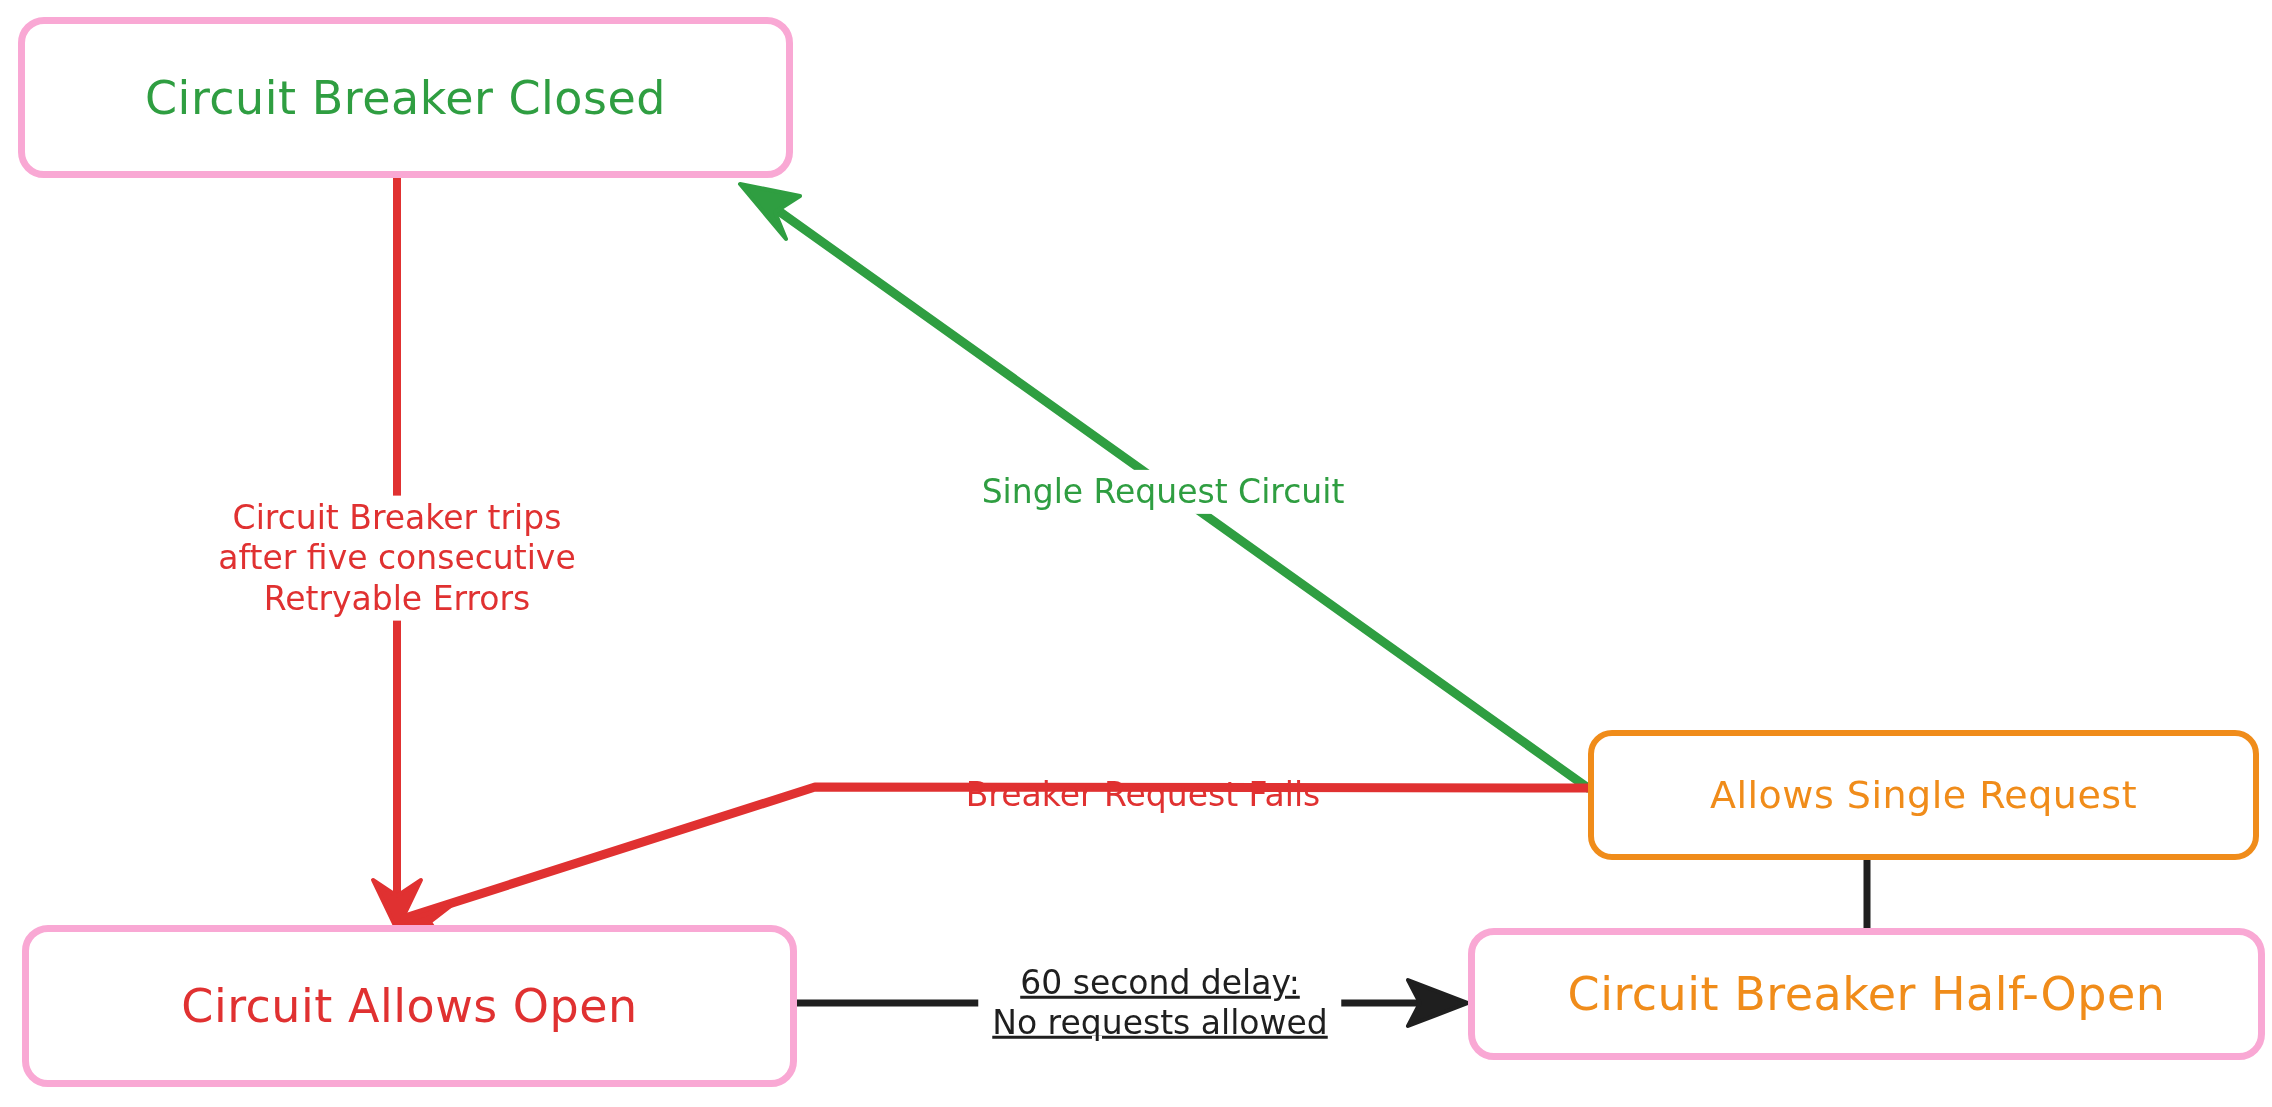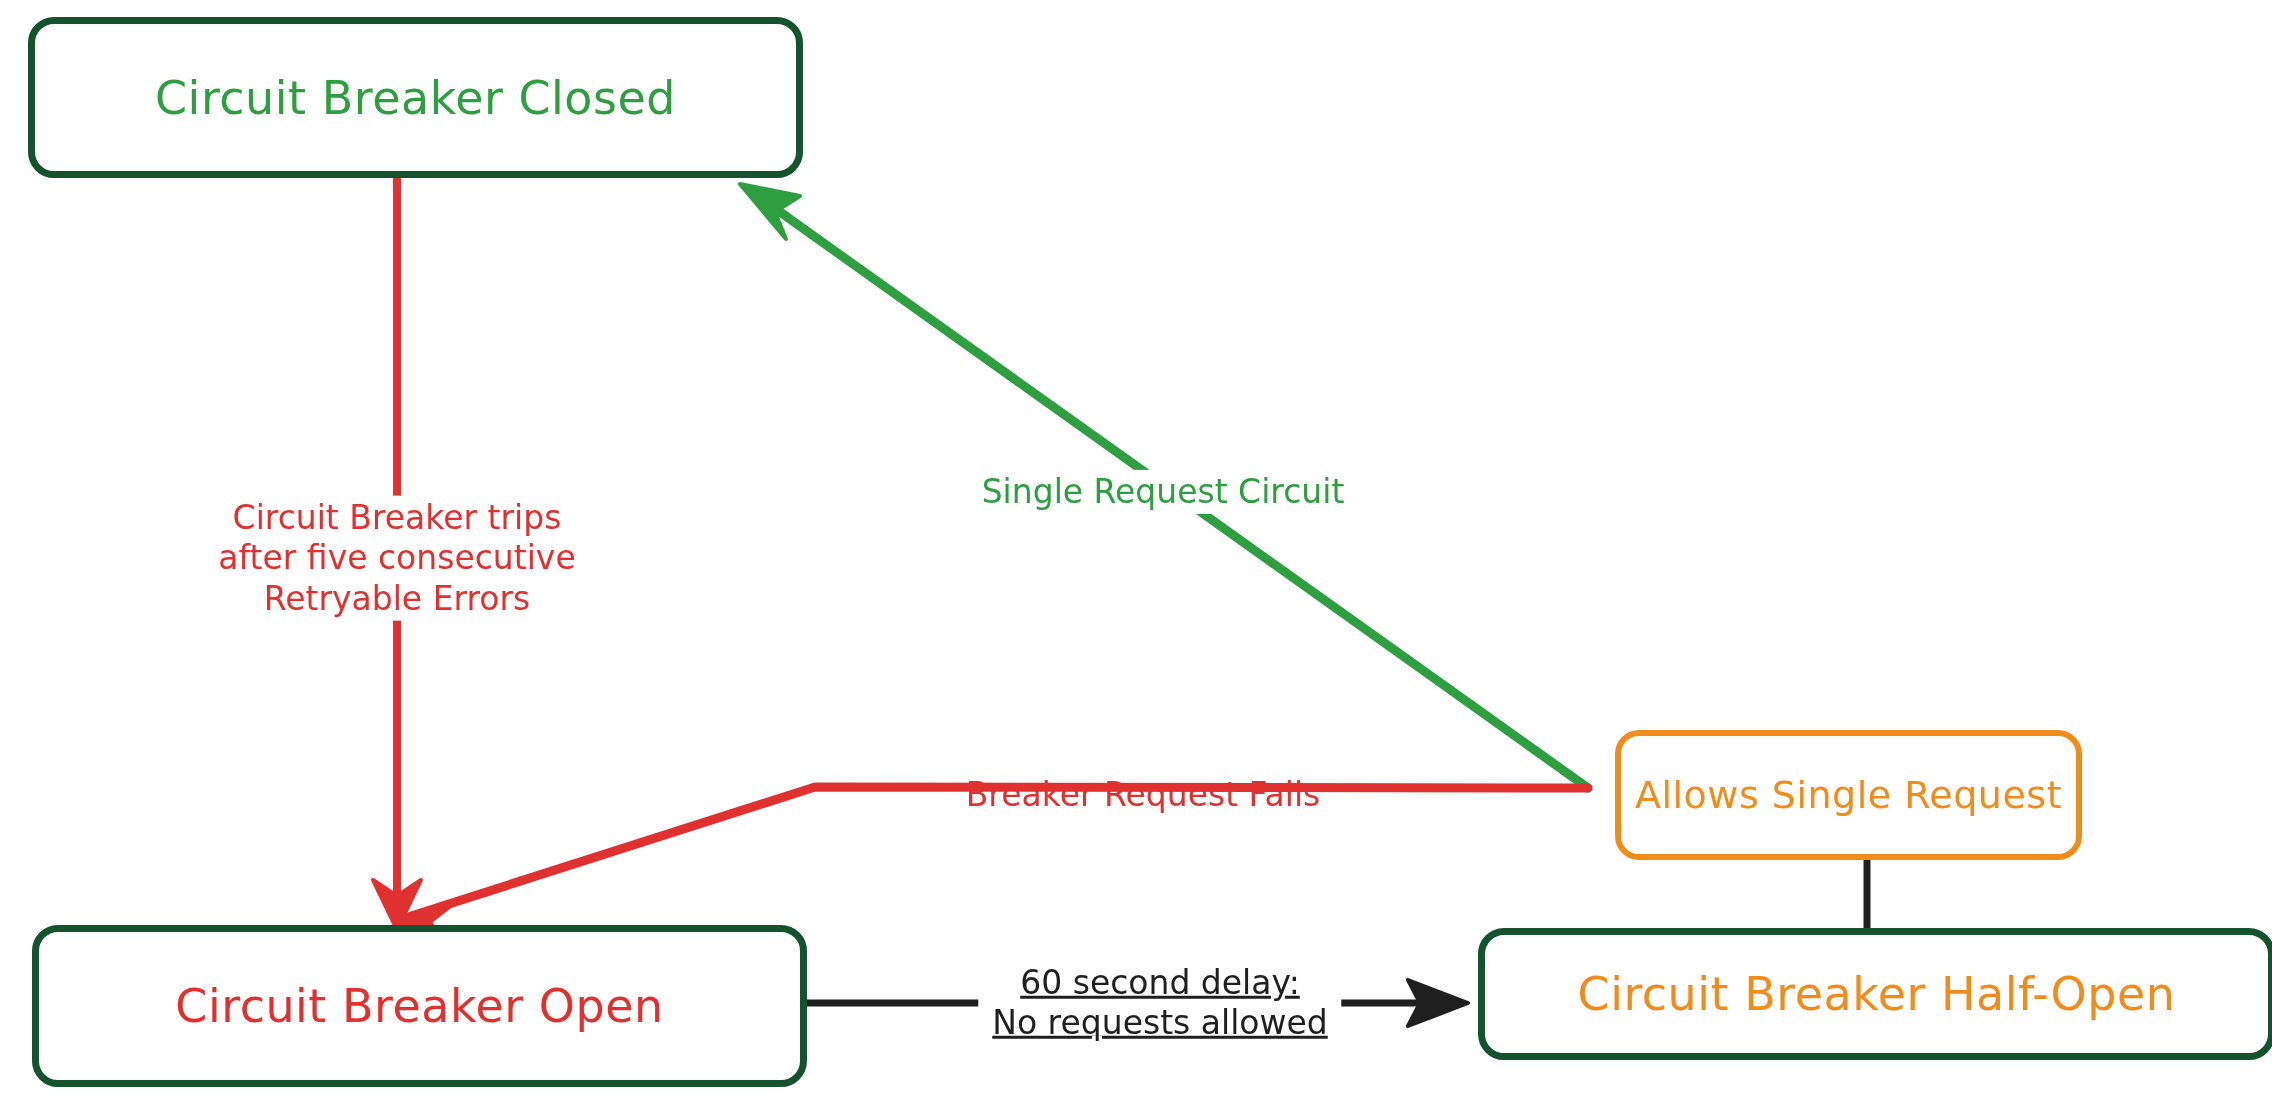--- a/index.html
+++ b/index.html
@@ -28,22 +28,21 @@
     position: absolute;
     box-sizing: border-box;
     background: #ffffff;
     display: flex;
     align-items: center;
     justify-content: center;
     text-align: center;
     border-radius: 26px;
   }
   .node-dark {
-    border: 7px solid #14532d;
-    margin-left: 10px;
+    border: 7px solid #f9a8d4;
   }
   .node-orange-border {
     border: 6px solid #f08c1a;
     border-radius: 24px;
   }
   .node-label {
     font-family: "DejaVu Sans", sans-serif;
     font-weight: 400;
     letter-spacing: 0.5px;
     white-space: nowrap;
@@ -90,24 +89,24 @@
     <g>
       <path d="M1867,860 L1867,928" stroke="#1f1f1f" stroke-width="7" fill="none" stroke-linecap="round"></path>
     </g>
   </svg>
 
   <div class="node node-dark" style="left:18px; top:17px; width:775px; height:161px;">
     <span class="node-label" style="color:#2f9e41; font-size:46px;">Circuit Breaker Closed</span>
   </div>
 
   <div class="node node-dark" style="left:22px; top:925px; width:775px; height:162px;">
-    <span class="node-label" style="color:#e03131; font-size:46px;">Circuit Breaker Open</span>
+    <span class="node-label" style="color:#e03131; font-size:46px;">Circuit Allows Open</span>
   </div>
 
-  <div class="node node-orange-border" style="left:1588px; top:730px; width:467px; height:130px;margin-left:27px;">
+  <div class="node node-orange-border" style="left:1588px; top:730px; width:671px; height:130px;">
     <span class="node-label" style="color:#f08c1a; font-size:38px;">Allows Single Request</span>
   </div>
 
   <div class="node node-dark" style="left:1468px; top:928px; width:797px; height:132px;">
     <span class="node-label" style="color:#f08c1a; font-size:46px;">Circuit Breaker Half-Open</span>
   </div>
 
   <div class="edge-label lbl-bg" style="left:397px; top:558px; transform:translate(-50%,-50%);
               color:#e03131; font-size:33px; padding:2px 10px;">Circuit Breaker trips
 after five consecutive

